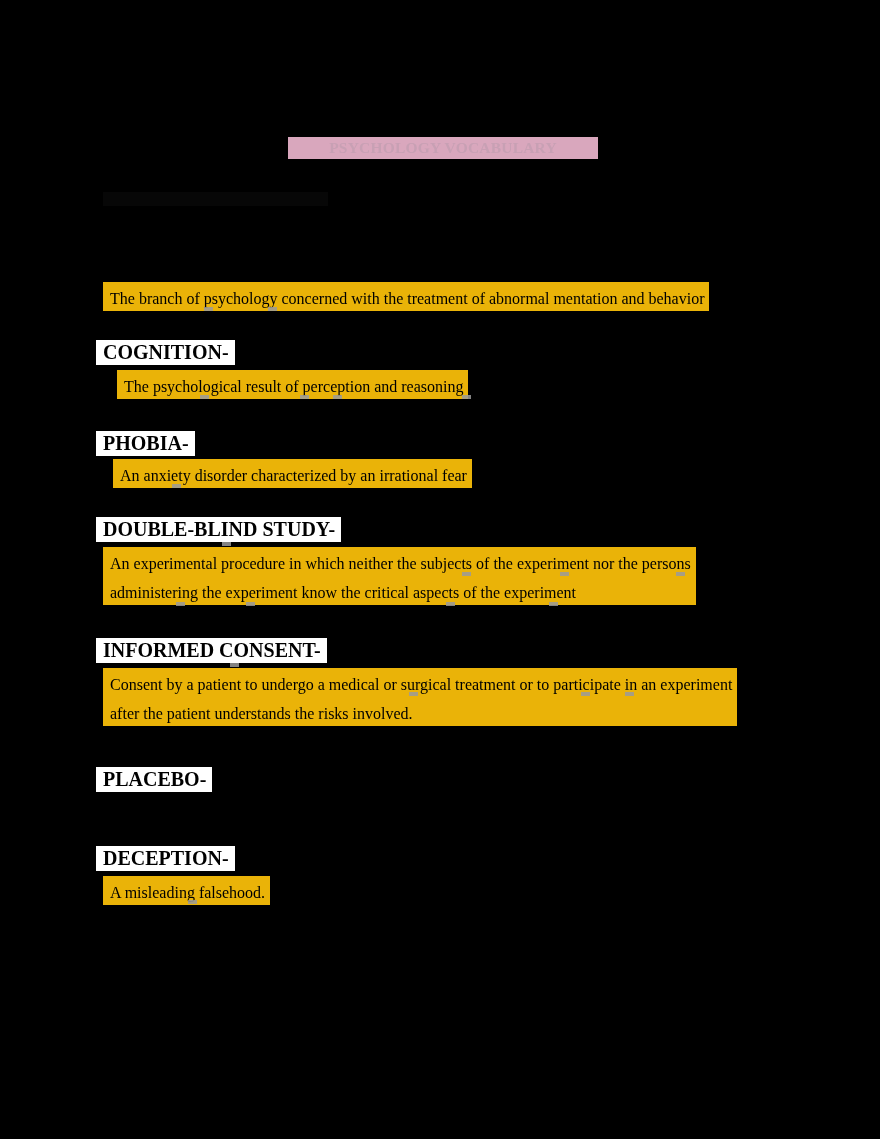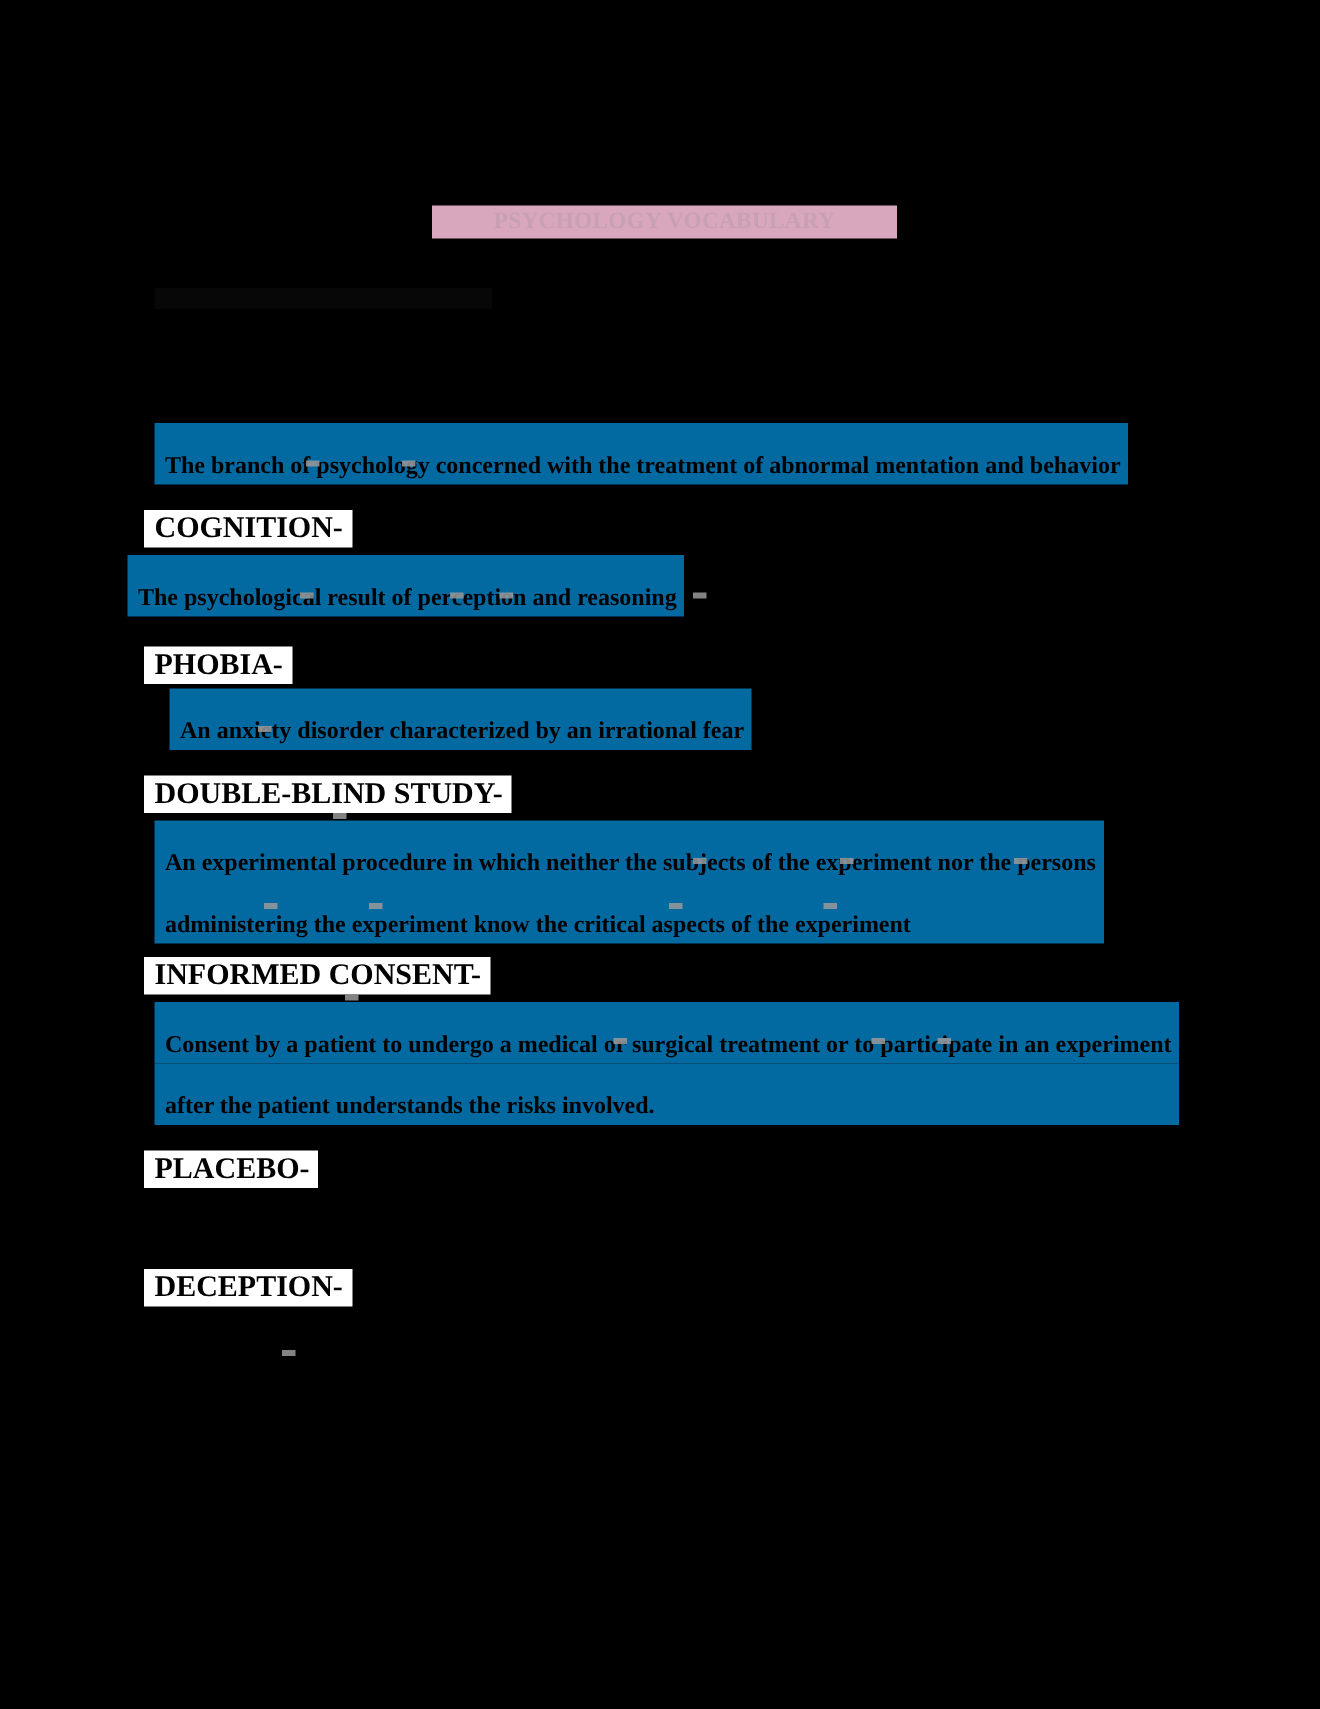--- a/index.html
+++ b/index.html
@@ -64,27 +64,26 @@
     color: #000000;
     font-weight: bold;
     font-size: 20px;
     line-height: 25px;
     padding: 0 6px 0 7px;
     white-space: nowrap;
   }
 
   .def {
     display: inline-block;
-    background: #0369a1;
+    background: #eab308;
     color: #000000;
     font-size: 16px;
     line-height: 25px;
-    padding: 16px 5px 0 7px;
+    padding: 4px 5px 0 7px;
     white-space: nowrap;
-    font-weight: bold;
   }
 
   .def-line {
     display: block;
   }
 
   
   .mark {
     position: absolute;
     width: 9px;
@@ -102,21 +101,21 @@
 
   <div class="ghost-line"></div>
 
   <div class="entry" style="top:282px;left:103px;">
     <span class="def def-line">The branch of psychology concerned with the treatment of abnormal mentation and behavior</span>
   </div>
 
   <div class="entry" style="top:340px;">
     <span class="term">COGNITION-</span>
   </div>
-  <div class="entry" style="top:370px;left:85px;">
+  <div class="entry" style="top:370px;left:117px;">
     <span class="def def-line">The psychological result of perception and reasoning</span>
   </div>
 
   <div class="entry" style="top:431px;">
     <span class="term">PHOBIA-</span>
   </div>
   <div class="entry" style="top:459px;left:113px;">
     <span class="def def-line">An anxiety disorder characterized by an irrational fear</span>
   </div>
 
@@ -136,20 +135,23 @@
     <span class="def def-line">after the patient understands the risks involved.</span>
   </div>
 
   <div class="entry" style="top:757px;margin-top:10px;">
     <span class="term">PLACEBO-</span>
   </div>
 
   <div class="entry" style="top:846px;">
     <span class="term">DECEPTION-</span>
   </div>
+  <div class="entry" style="top:876px;left:103px;">
+    <span class="def def-line">A misleading falsehood.</span>
+  </div>
 
   <div class="mark" style="left:204px;top:307px;"></div>
   <div class="mark" style="left:268px;top:307px;"></div>
   <div class="mark" style="left:200px;top:395px;"></div>
   <div class="mark" style="left:300px;top:395px;"></div>
   <div class="mark" style="left:333px;top:395px;"></div>
   <div class="mark" style="left:462px;top:395px;"></div>
   <div class="mark" style="left:172px;top:484px;"></div>
   <div class="mark" style="left:222px;top:542px;"></div>
   <div class="mark" style="left:462px;top:572px;"></div>

